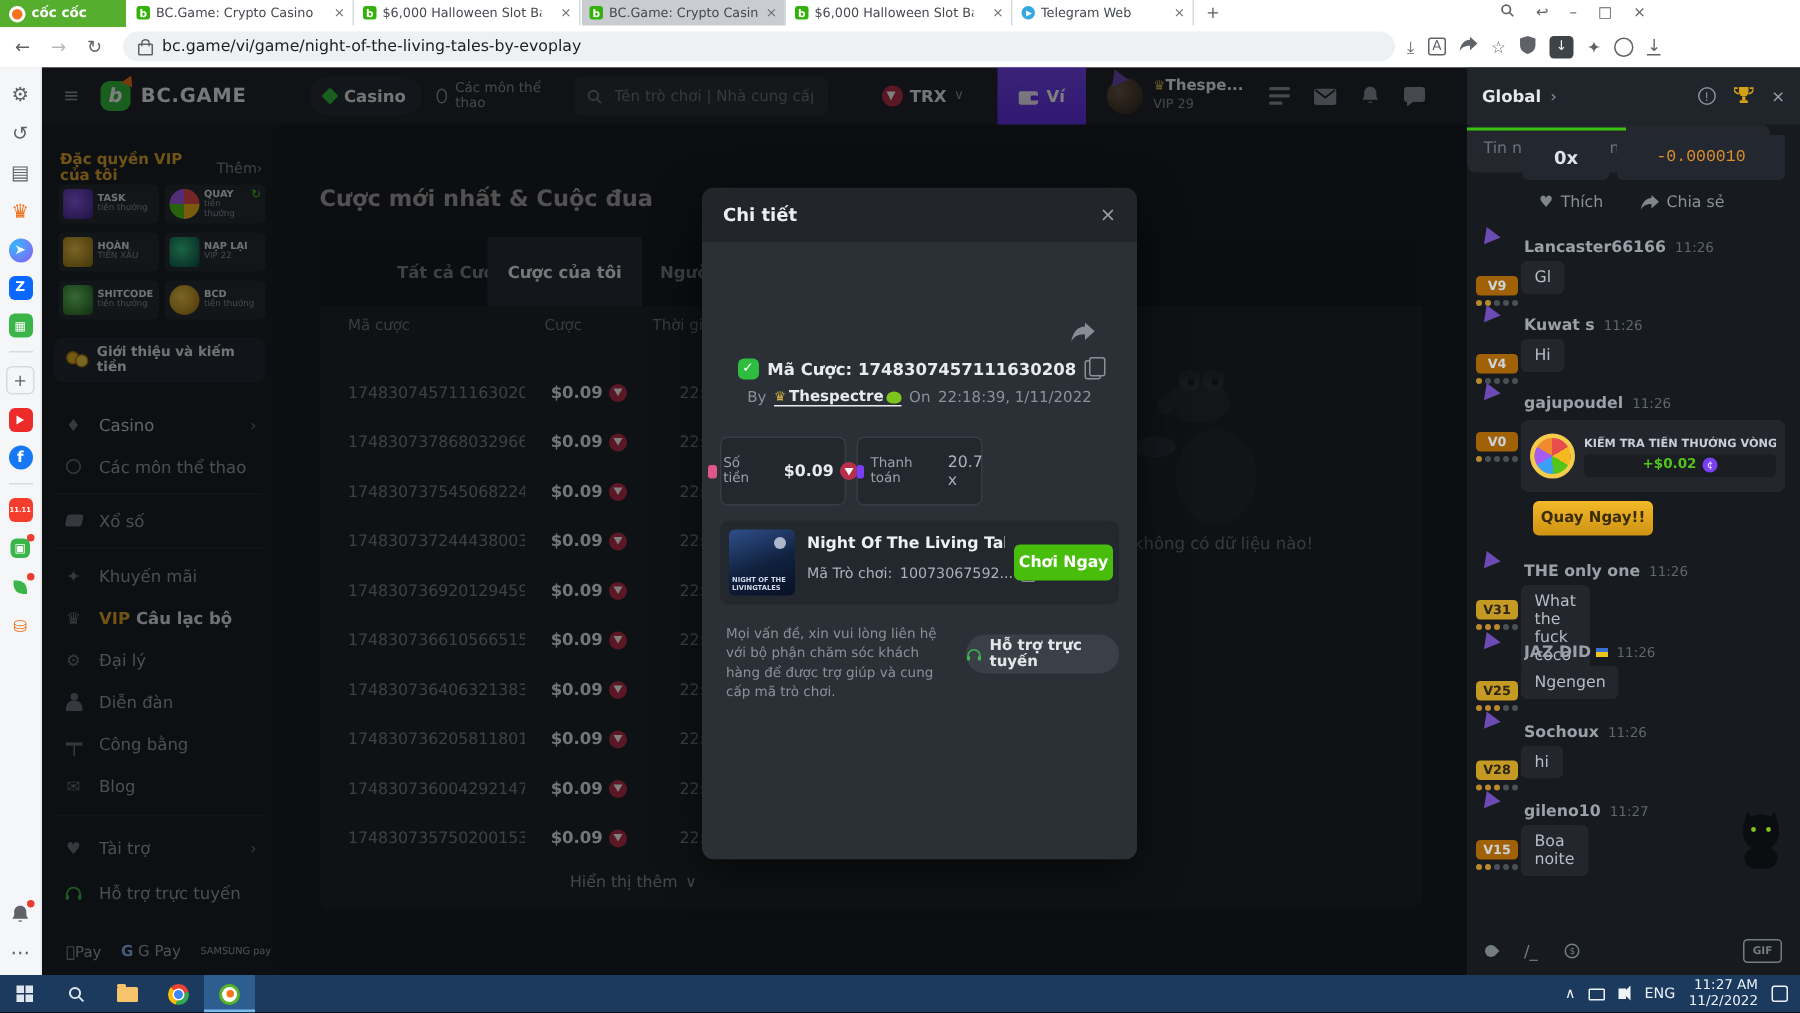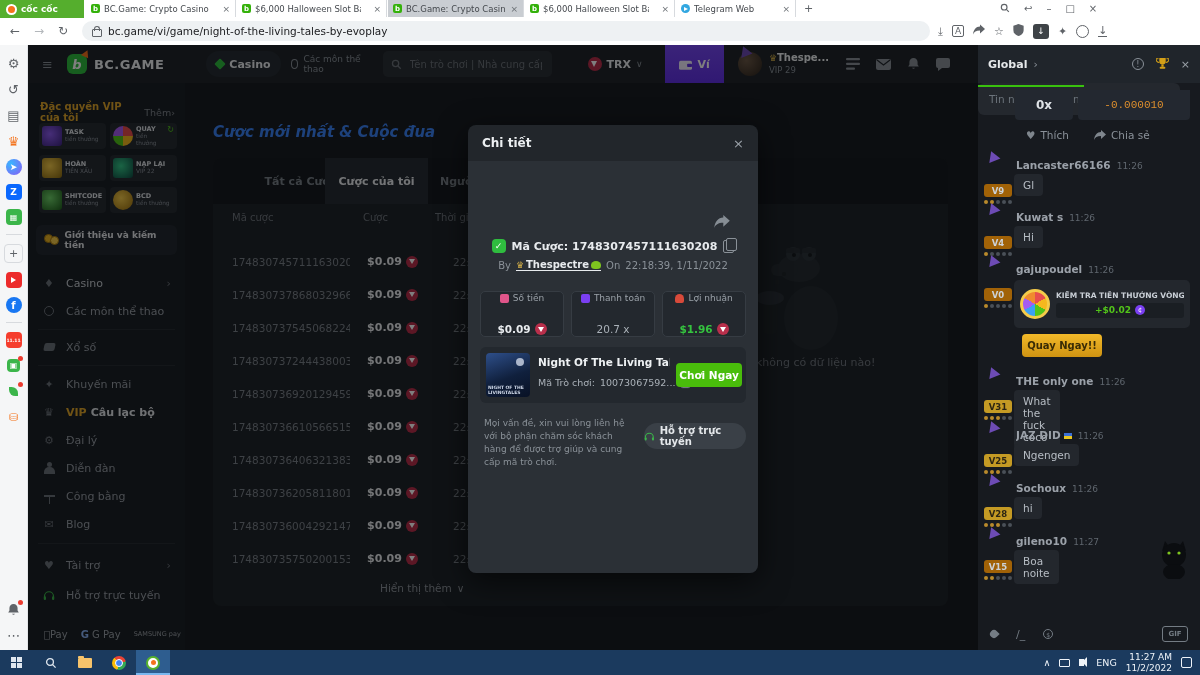--- a/index.html
+++ b/index.html
@@ -123,21 +123,21 @@
   .drop{width:8px;height:8px;background:#747c84;border-radius:50% 0 50% 50%;transform:rotate(45deg);position:relative;}
   .coinflat{width:10px;height:10px;border:1.3px solid #747c84;border-radius:50%;box-sizing:border-box;display:flex;align-items:center;justify-content:center;font-size:6px;color:#747c84;}
 
   
   .modal{left:440px;top:80px;width:290px;height:448px;z-index:10;border-radius:8px;overflow:hidden;box-shadow:0 8px 30px rgba(0,0,0,.6);}
   .mhead{left:0;top:0;width:290px;height:36px;background:#22262b;display:flex;align-items:center;justify-content:space-between;padding:0 14px;box-sizing:border-box;}
   .mbody{left:0;top:36px;width:290px;height:412px;background:#2b3036;}
   .vcheck{width:14px;height:14px;border-radius:4px;background:#2fbd3f;color:#fff;font-size:9px;display:flex;align-items:center;justify-content:center;}
   .copyic{width:9px;height:11px;border:1.2px solid #8a9198;border-radius:2px;position:relative;}
   .copyic::after{content:"";position:absolute;left:2px;top:-3px;width:9px;height:11px;border:1.2px solid #8a9198;border-radius:2px;background:#2b3036;}
-  .statbox{top:130px;height:46px;background:#23282e;border:1px solid #363c43;border-radius:5px;box-sizing:border-box;display:flex;flex-direction:column;align-items:center;justify-content:center;gap:20px;}
+  .statbox{top:130px;height:46px;background:#23282e;border:1px solid #363c43;border-radius:5px;box-sizing:border-box;display:flex;flex-direction:row;align-items:center;justify-content:center;gap:20px;}
   .statlab{display:flex;align-items:center;gap:4px;color:#9aa1a8;font-size:9px;}
   .statval{font-size:10.5px;font-weight:bold;color:#e8ebee;display:flex;align-items:center;gap:4px;}
   .sic{width:9px;height:9px;border-radius:2px;}
   .gamerow{left:12px;top:186px;width:266px;height:56px;background:#23282e;border-radius:6px;}
   .thumb{left:6px;top:6px;width:44px;height:44px;border-radius:4px;background:linear-gradient(160deg,#2e4f8a,#10203d 55%,#081125);overflow:hidden;}
   .thumb .tt{position:absolute;left:2px;bottom:2px;font-size:4.5px;font-weight:bold;color:#cfd8e8;line-height:5px;}
   .playbtn{left:196px;top:16px;width:66px;height:24px;background:#49bd0b;border-radius:4px;color:#fff;font-weight:bold;font-size:10.5px;display:flex;align-items:center;justify-content:center;}
   .note{color:#8a9198;font-size:9px;line-height:13px;}
   .supbtn{background:#3a4047;border-radius:14px;color:#e4e7ea;font-size:10px;font-weight:bold;display:flex;align-items:center;justify-content:center;gap:5px;}
   .frog{width:10px;height:8px;border-radius:50% 50% 40% 40%;background:#7ec41f;display:inline-block;}
@@ -464,21 +464,21 @@
           <span>Hỗ trợ trực tuyến</span>
       </div>
       <div class="ab payrow" style="left:16px;top:545px;">
         <span><span style="font-size:11px;"></span><span>Pay</span></span>
         <span><b style="color:#8ab4f8;">G</b> <span style="display:inline;">G Pay</span></span>
         <span style="font-size:6.5px;line-height:7px;text-align:center;">SAMSUNG pay</span>
       </div>
     </div>
 
     <div class="ab bcmain">
-      <div class="ab" style="left:28px;top:40px;color:#3b82f6;font-size:15px;font-weight:bold;font-style:italic;">Cược mới nhất &amp; Cuộc đua</div>
+      <div class="ab" style="left:28px;top:40px;color:#a3a3a3;font-size:15px;font-weight:bold;">Cược mới nhất &amp; Cuộc đua</div>
       <div class="ab card">
         <div class="ab cardtabs">
           <div class="ab ctab" style="left:30px;width:115px;">Tất cả Cược</div>
           <div class="ab ctab on" style="left:112px;width:103px;">Cược của tôi</div>
           <div class="ab ctab nowrap" style="left:227px;width:120px;justify-content:flex-start;">Người thắng lớn</div>
         </div>
         <div class="ab thead" style="left:19px;top:54px;">Mã cược</div>
         <div class="ab thead" style="left:120px;top:54px;width:85px;text-align:center;">Cược</div>
         <div class="ab thead nowrap" style="left:222px;top:54px;width:46px;">Thời gian</div>
 
@@ -799,30 +799,20 @@
         </div>
         <div class="ab statbox" style="left:103px;width:84px;">
           <span class="statlab">
               <span class="sic" style="background:#7a3ff2;"></span>
               <span>Thanh toán</span>
             </span>
           <span class="statval" style="color:#aab1b8;font-weight:normal;">
               <span>20.7 x</span>
             </span>
         </div>
-        <div class="ab statbox" style="left:194px;width:84px;">
-          <span class="statlab">
-              <span class="sic" style="background:#d84a3a;border-radius:50% 50% 2px 2px;"></span>
-              <span>Lợi nhuận</span>
-            </span>
-          <span class="statval" style="color:#35c33f;">
-              <span>$1.96</span>
-              <span class="tcoin"></span>
-            </span>
-        </div>
 
         <div class="ab gamerow">
           <span class="ab thumb">
             <span style="position:absolute;left:30px;top:5px;width:8px;height:8px;border-radius:50%;background:#cfd8e8;opacity:.8;"></span>
             <span class="tt">NIGHT OF THE LIVINGTALES</span>
           </span>
           <div class="ab nowrap" style="left:58px;top:9px;width:132px;color:#eef1f3;font-size:10.5px;font-weight:bold;">Night Of The Living Tales</div>
           <div class="ab" style="left:58px;top:29px;display:flex;align-items:center;gap:5px;font-size:9.5px;color:#aab1b8;">
             <span>Mã Trò chơi:</span>
               <span>10073067592...</span>

